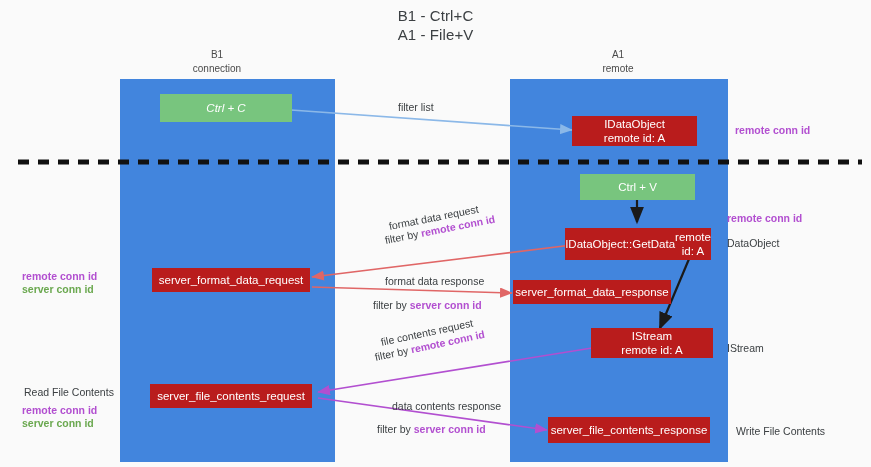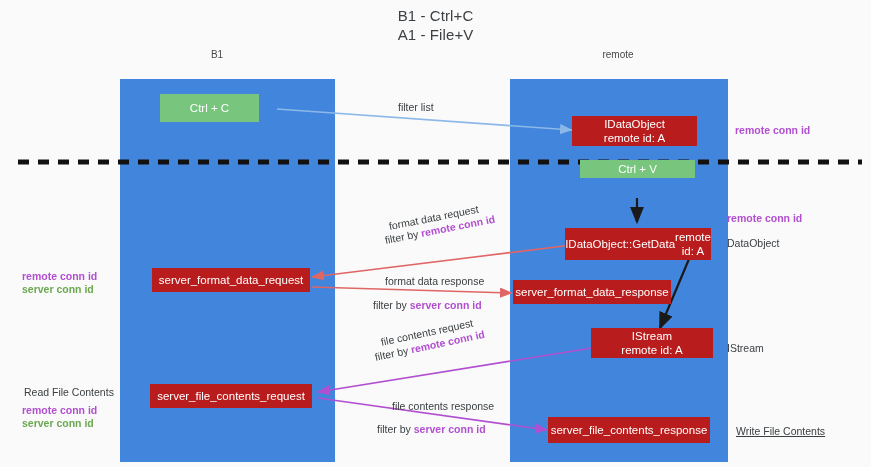--- a/index.html
+++ b/index.html
@@ -63,22 +63,24 @@
 
 <div id="stage">
 
   <div class="title">
     <div>B1 - Ctrl+C</div>
     <div>A1 - File+V</div>
   </div>
 
   <div class="lane-head" style="left:142px;top:48px;width:150px;">
     <div>B1</div>
+    <div>connection</div>
   </div>
   <div class="lane-head" style="left:543px;top:48px;width:150px;">
+    <div>A1</div>
     <div>remote</div>
   </div>
 
   <div class="lane" style="left:120px;top:79px;width:215px;height:383px;"></div>
   <div class="lane" style="left:510px;top:79px;width:218px;height:383px;"></div>
 
   <svg id="svg-layer" viewBox="0 0 871 467">
     <defs>
       <marker id="ah-blue" markerWidth="9" markerHeight="9" refX="7.5" refY="3.2" orient="auto">
         <path d="M0,0 L8,3.2 L0,6.4 z" fill="#8bb8e8"></path>
@@ -120,30 +122,30 @@
 
     <g>
       <line x1="592" y1="348" x2="318" y2="392" stroke="#b24fd0" stroke-width="1.6" marker-end="url(#ah-purple)"></line>
     </g>
 
     <g>
       <line x1="318" y1="398" x2="547" y2="430" stroke="#b24fd0" stroke-width="1.6" marker-end="url(#ah-purple)"></line>
     </g>
   </svg>
 
-  <div class="node green" style="left:160px;top:94px;width:99px;height:28px;">
+  <div class="node green" style="left:160px;top:94px;width:132px;height:28px;font-style:italic;">
     <span>Ctrl + C</span>
   </div>
 
   <div class="node orange" style="left:572px;top:116px;width:125px;height:30px;flex-direction:column;">
     <span>IDataObject</span>
     <span class="l2">remote id: A</span>
   </div>
 
-  <div class="node green" style="left:580px;top:160px;width:115px;height:18px;">
+  <div class="node green" style="left:580px;top:174px;width:115px;height:26px;">
     <span>Ctrl + V</span>
   </div>
 
   <div class="node orange" style="left:565px;top:228px;width:146px;height:32px;flex-direction:row;">
     <span>IDataObject::GetData</span>
     <span class="l2">remote id: A</span>
   </div>
 
   <div class="node orange" style="left:513px;top:280px;width:158px;height:24px;">
     <span>server_format_data_response</span>
@@ -185,35 +187,35 @@
   </div>
 
   <div class="elabel rot-up2" style="left:381px;top:336px;">
     <span>file contents request</span>
   </div>
   <div class="elabel rot-up2" style="left:375px;top:351px;">
     <span>filter by </span><span class="purple">remote conn id</span>
   </div>
 
   <div class="elabel" style="left:392px;top:400px;">
-    <span>file contents response</span>
+    <span>data contents response</span>
   </div>
   <div class="elabel" style="left:377px;top:423px;">
     <span>filter by </span><span class="purple">server conn id</span>
   </div>
 
   <div class="side bold-purple" style="left:735px;top:123px;">remote conn id</div>
 
   <div class="side bold-purple" style="left:727px;top:211px;">remote conn id</div>
 
   <div class="side plain" style="left:727px;top:236px;">DataObject</div>
 
   <div class="side plain" style="left:727px;top:341px;">IStream</div>
 
-  <div class="side plain" style="left:736px;top:424px;text-decoration:underline;">Write File Contents</div>
+  <div class="side plain" style="left:736px;top:424px;">Write File Contents</div>
 
   <div class="side bold-purple" style="left:22px;top:269px;">remote conn id</div>
   <div class="side bold-green" style="left:22px;top:282px;">server conn id</div>
 
   <div class="side plain" style="left:24px;top:385px;">Read File Contents</div>
   <div class="side bold-purple" style="left:22px;top:403px;">remote conn id</div>
   <div class="side bold-green" style="left:22px;top:416px;">server conn id</div>
 
 </div>
 

